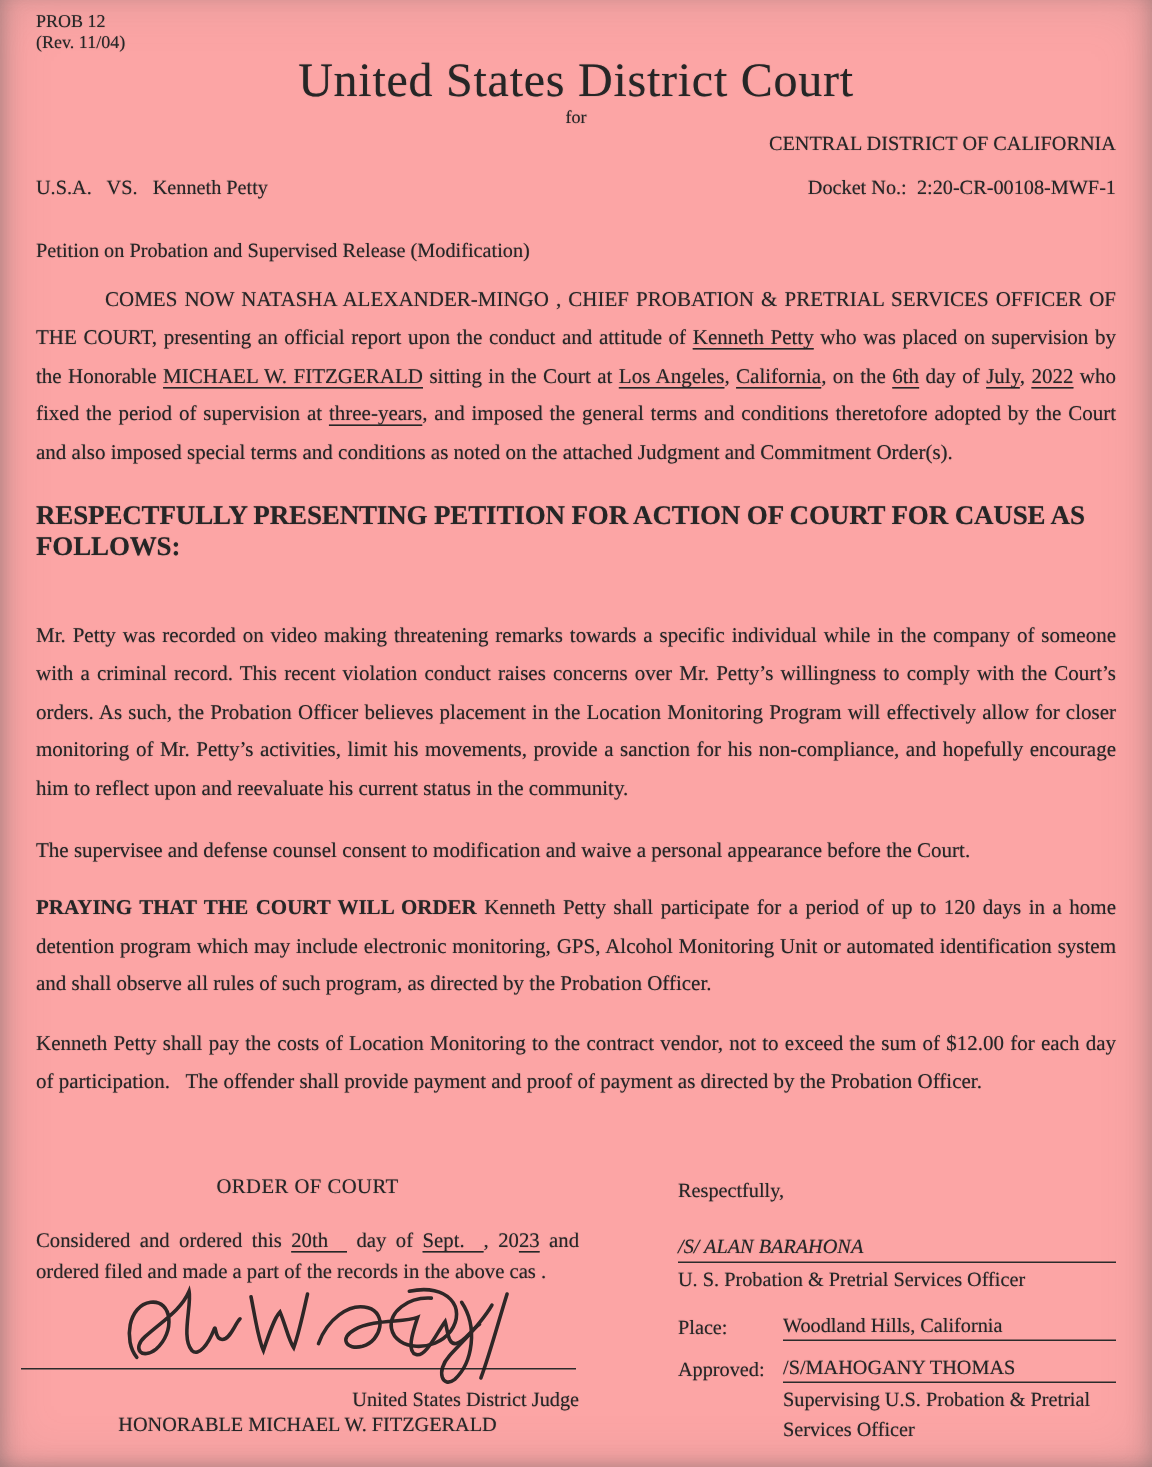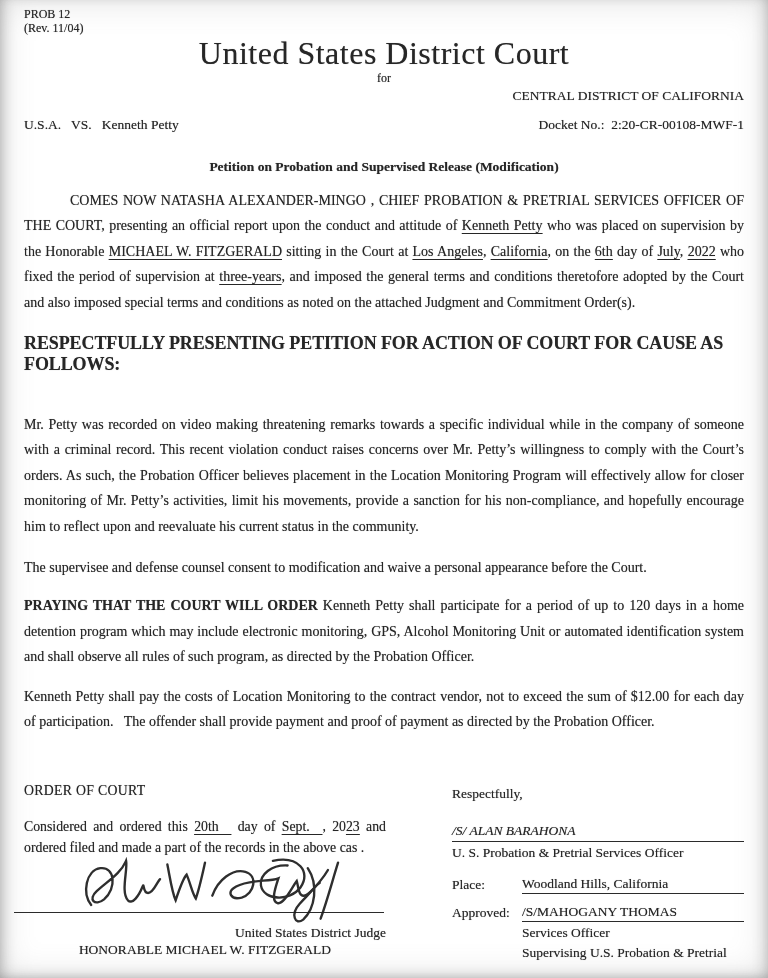--- a/index.html
+++ b/index.html
@@ -3,21 +3,21 @@
 <meta charset="utf-8">
 <style>
   * { margin: 0; padding: 0; box-sizing: border-box; }
   html, body { background: #dddbd8; }
   body { width: 768px; }
 
   .page {
     position: relative;
     width: 768px;
     height: 978px;
-    background: #ffffff;
+    background: #fca5a5;
     color: #262626;
     font-family: "Liberation Serif", "DejaVu Serif", serif;
     padding: 7px 24px 0 24px;
     overflow: hidden;
     box-shadow:
       inset 0 0 34px rgba(110,110,110,0.22),
       inset 10px 0 14px -8px rgba(90,90,90,0.38),
       inset -10px 0 14px -8px rgba(90,90,90,0.30),
       inset 0 -8px 12px -6px rgba(90,90,90,0.25);
     text-shadow: 0 0 0.7px rgba(50,50,50,0.55);
@@ -36,22 +36,21 @@
   .district  { text-align: right; font-size: 13.5px; line-height: 18px; margin-top: 1px; }
 
   .case-line {
     display: flex;
     justify-content: space-between;
     font-size: 13.5px;
     margin-top: 12px;
   }
 
   .doc-title {
-    text-align: center;
-    font-weight: bold;
+    font-weight: normal;
     font-size: 13.5px;
     margin-top: 26px;
   }
 
   .p {
     font-size: 14px;
     line-height: 25.4px;
     text-align: justify;
   }
   .p.indent { text-indent: 46px; }
@@ -76,20 +75,21 @@
   .bottom {
     margin-top: 48px;
     display: flex;
     justify-content: space-between;
     font-size: 13.5px;
   }
   .left-col  { width: 362px; }
   .right-col { width: 292px; padding-top: 2px; }
 
   .order-heading {
+    text-align: center;
     font-size: 13.8px;
     letter-spacing: 0.3px;
     margin-bottom: 17px;
   }
   .order-text {
     font-size: 13.8px;
     line-height: 21px;
     text-align: justify;
   }
 
@@ -192,22 +192,22 @@
 
       <div class="kv">
         <span class="k">Place:</span>
         <span class="v">Woodland Hills, California</span>
       </div>
 
       <div class="kv tight">
         <span class="k">Approved:</span>
         <span class="v">/S/MAHOGANY THOMAS</span>
       </div>
+      <div class="sub-title">Supervising U.S. Probation &amp; Pretrial</div>
       <div class="sub-title">Services Officer</div>
-      <div class="sub-title">Supervising U.S. Probation &amp; Pretrial</div>
 
       <div class="kv">
         <span class="k">Date:</span>
         <span class="v">September 19, 2023</span>
       </div>
     </div>
 
   </div>
 
 </div>

